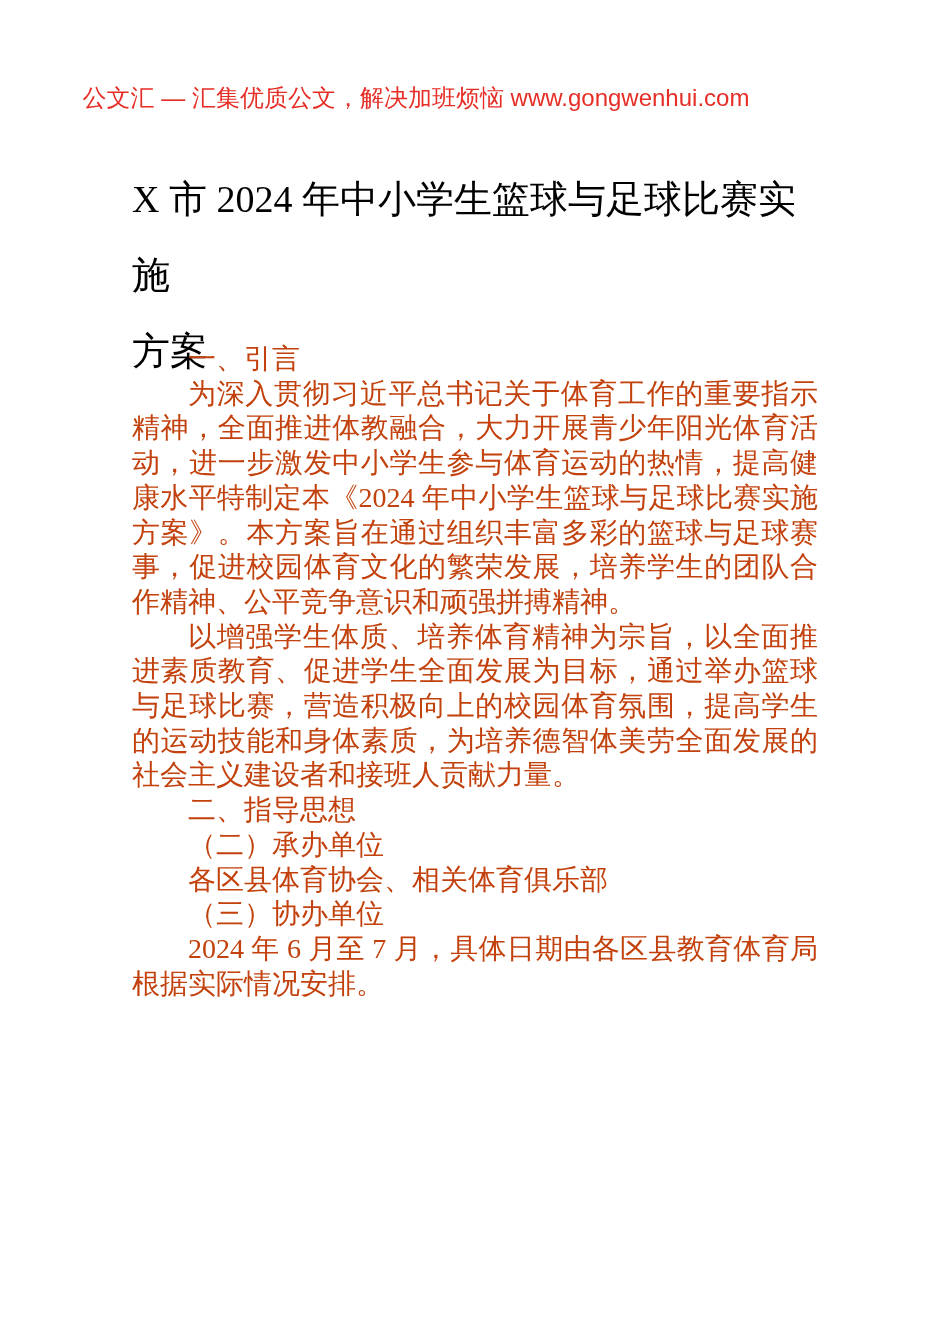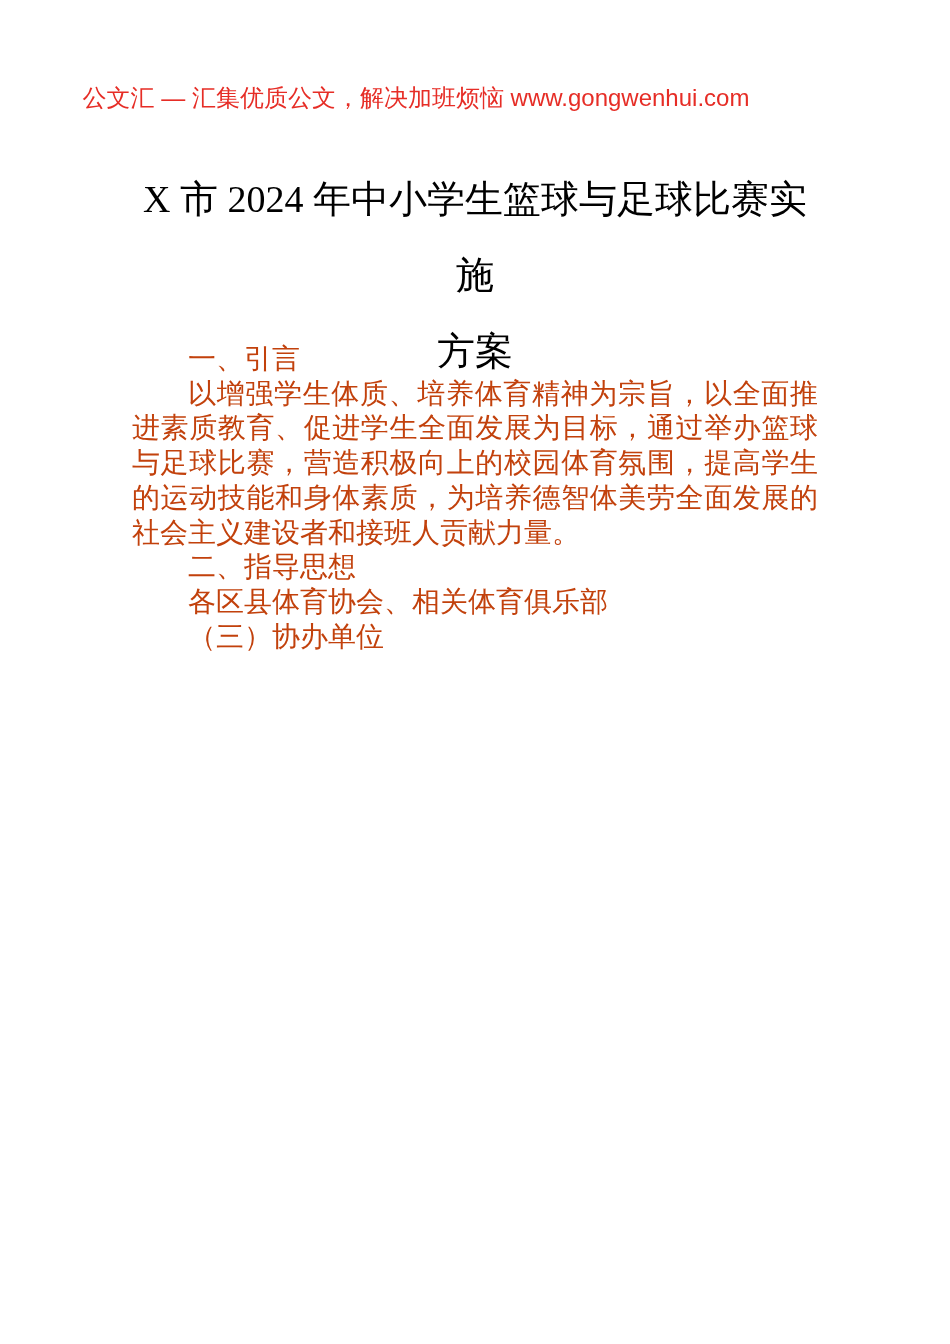--- a/index.html
+++ b/index.html
@@ -25,21 +25,21 @@
     line-height: 28px;
     color: #e62d26;
     white-space: nowrap;
   }
   .doc-title {
     position: absolute;
     top: 161px;
     left: 132px;
     width: 686px;
     margin: 0;
-    text-align: center;
+    text-align: left;
     font-family: "Liberation Serif", "DejaVu Serif", sans-serif;
     font-size: 38px;
     line-height: 76px;
     font-weight: 400;
     color: #000000;
   }
   .doc-title .title-line {
     display: block;
   }
   .content {
@@ -71,19 +71,22 @@
 
   <div class="watermark">公文汇 — 汇集优质公文，解决加班烦恼 www.gongwenhui.com</div>
 
   <h1 class="doc-title">
     <span class="title-line">X 市 2024 年中小学生篮球与足球比赛实施</span>
     <span class="title-line">方案</span>
   </h1>
 
   <div class="content">
     <p class="doc-line">一、引言</p>
+    <p class="doc-line justified">为深入贯彻习近平总书记关于体育工作的重要指示精神，全面推进体教融合，大力开展青少年阳光体育活动，进一步激发中小学生参与体育运动的热情，提高健康水平特制定本《2024 年中小学生篮球与足球比赛实施方案》。本方案旨在通过组织丰富多彩的篮球与足球赛事，促进校园体育文化的繁荣发展，培养学生的团队合作精神、公平竞争意识和顽强拼搏精神。</p>
     <p class="doc-line justified">以增强学生体质、培养体育精神为宗旨，以全面推进素质教育、促进学生全面发展为目标，通过举办篮球与足球比赛，营造积极向上的校园体育氛围，提高学生的运动技能和身体素质，为培养德智体美劳全面发展的社会主义建设者和接班人贡献力量。</p>
     <p class="doc-line">二、指导思想</p>
+    <p class="doc-line">（二）承办单位</p>
     <p class="doc-line">各区县体育协会、相关体育俱乐部</p>
     <p class="doc-line">（三）协办单位</p>
+    <p class="doc-line justified">2024 年 6 月至 7 月，具体日期由各区县教育体育局根据实际情况安排。</p>
   </div>
 
 </div>
 
 </body></html>

